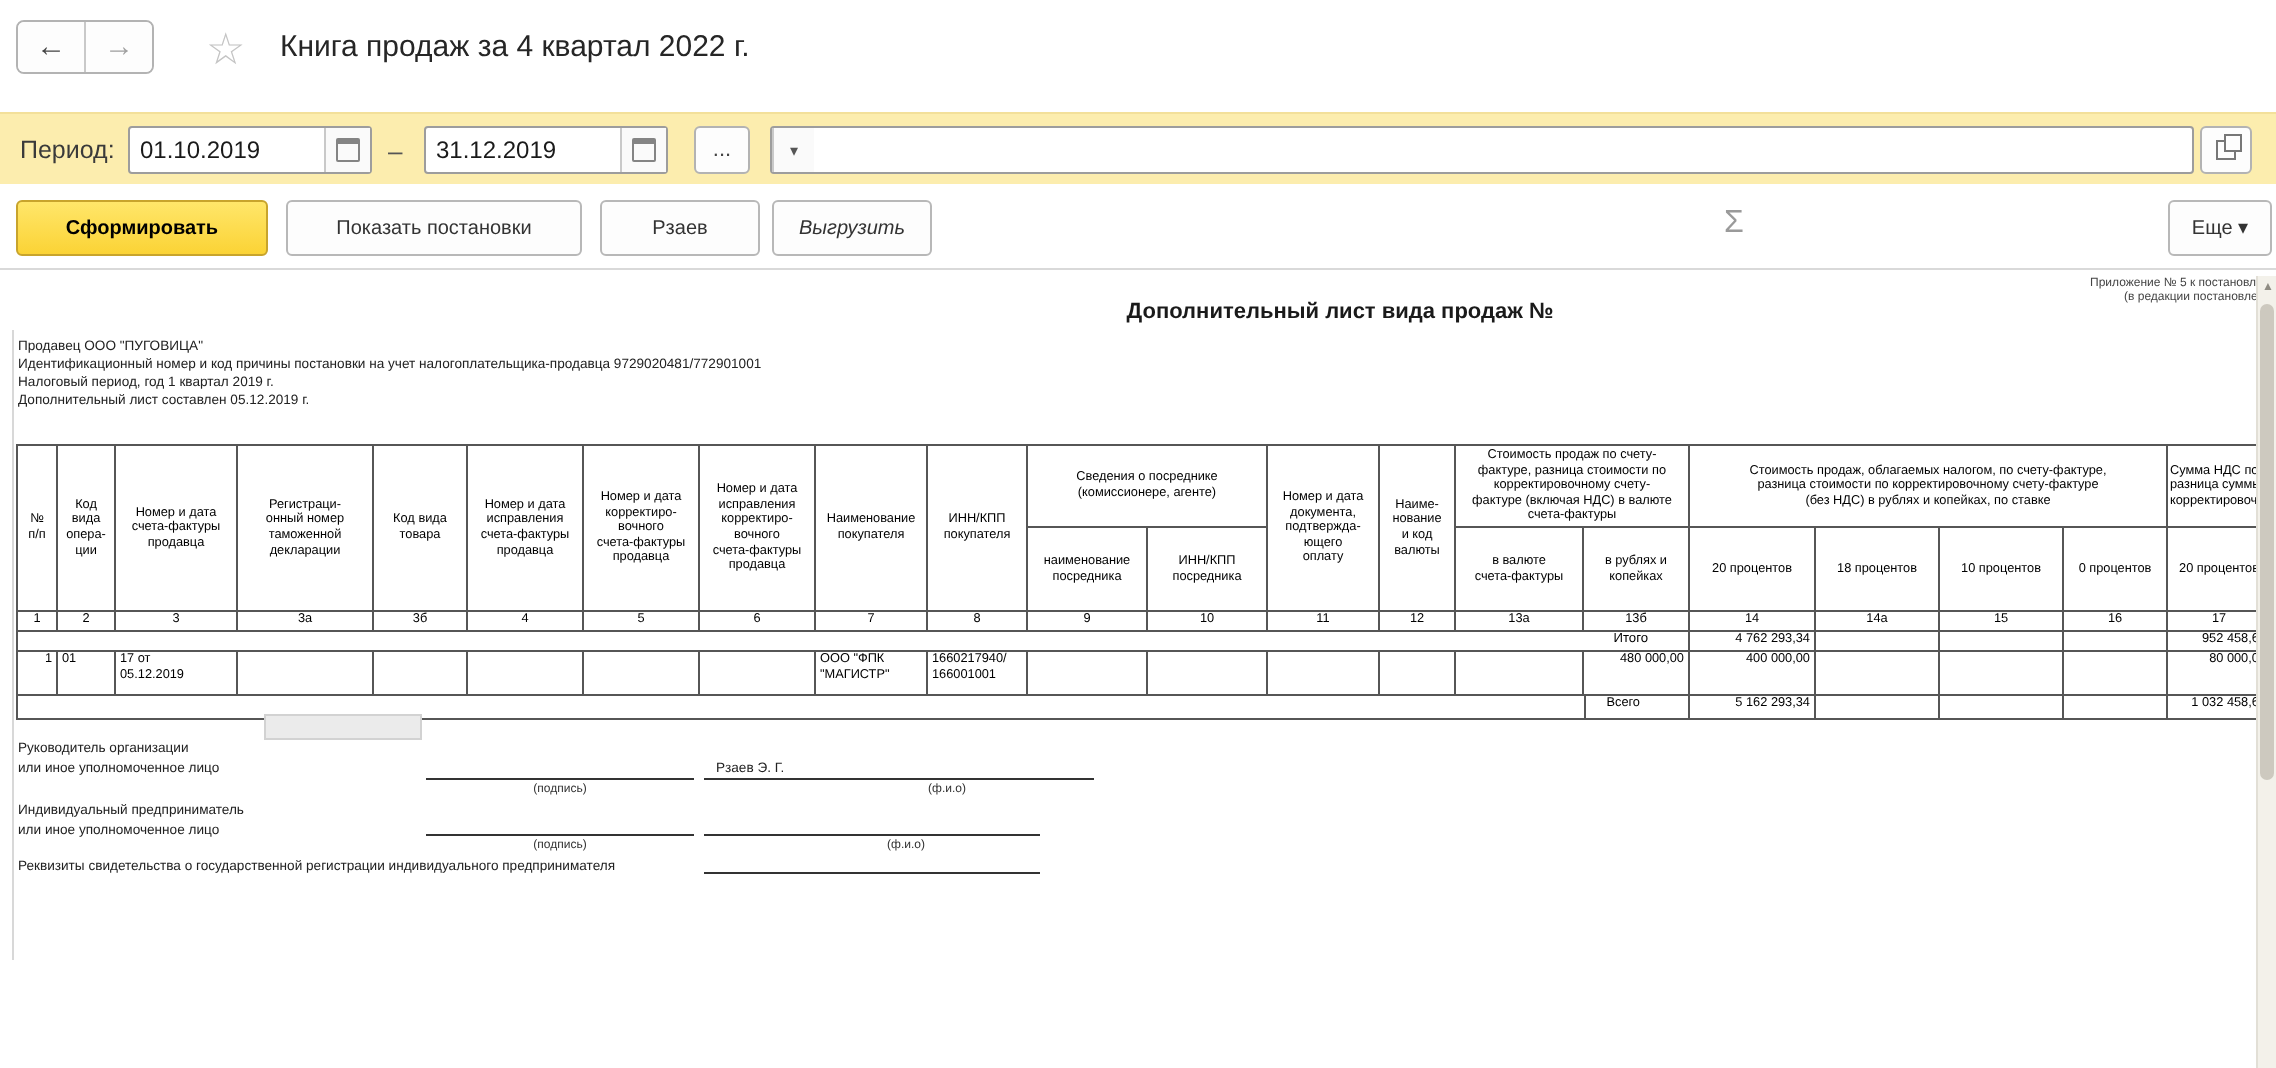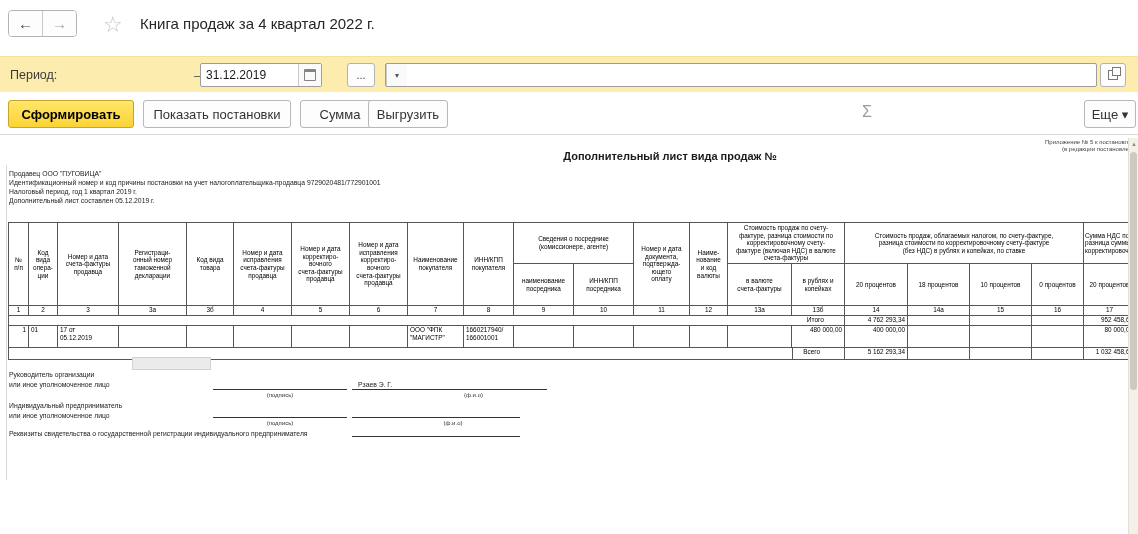--- a/index.html
+++ b/index.html
@@ -13,39 +13,39 @@
   .nav-btn + .nav-btn { border-left:1px solid #c9c9c9; color:#a0a0a0; }
   .star { position:absolute; left:103px; top:12px; font-size:22px; color:#c4c4c4; }
   .page-title { position:absolute; left:140px; top:15px; font-size:15px; color:#262626; }
 
   
   .period-bar { position:absolute; left:0; top:56px; width:1138px; height:36px; background:#fcedae; border-top:1px solid #f3e09a; }
   .p-label { position:absolute; left:10px; top:11px; font-size:12.5px; color:#3a3a3a; }
   .inp { position:absolute; top:6px; height:22px; background:#fff; border:1px solid #9d9d9d; border-radius:2px; display:flex; align-items:center; }
   .inp input { border:none; outline:none; font-size:12px; color:#1a1a1a; font-family:"Liberation Sans", sans-serif; padding:0 5px; width:100%; background:transparent; }
   .date1 { left:64px; width:120px; }
-  .date2 { left:200px; width:120px; }
+  .date2 { left:212px; width:120px; }
   .cal-btn { width:22px; height:22px; border-left:1px solid #c9c9c9; background:#fafafa; display:flex; align-items:center; justify-content:center; cursor:pointer; flex:none; }
   .cal-icon { width:10px; height:8px; border:1px solid #848484; border-top:3px solid #848484; border-radius:1px; }
   .dash { position:absolute; left:194px; top:11px; font-size:13px; color:#555; }
   .dots-btn { position:absolute; left:347px; top:6px; width:26px; height:22px; background:#fdfdfd; border:1px solid #b3b3b3; border-radius:3px; font-size:11px; color:#444; cursor:pointer; }
   .org { left:385px; width:710px; }
   .caret-btn { width:20px; height:22px; border-left:1px solid #c9c9c9; background:#fafafa; display:flex; align-items:center; justify-content:center; cursor:pointer; flex:none; font-size:8px; color:#555; }
   .open-btn { position:absolute; left:1100px; top:6px; width:24px; height:22px; background:#fdfdfd; border:1px solid #b3b3b3; border-radius:3px; cursor:pointer; display:flex; align-items:center; justify-content:center; }
   .open-icon { position:relative; width:8px; height:8px; border:1px solid #777; }
   .open-icon::before { content:""; position:absolute; left:3px; top:-4px; width:7px; height:7px; border:1px solid #777; background:#fdfdfd; }
 
   
   .command-bar { position:absolute; left:0; top:92px; width:1138px; height:42px; background:#fff; border-bottom:1px solid #d9d9d9; }
-  .cmd { position:absolute; top:8px; height:26px; border-radius:3px; font-size:13px; cursor:pointer; font-family:"Liberation Sans", sans-serif; }
+  .cmd { position:absolute; top:8px; height:26px; border-radius:3px; font-size:10px; cursor:pointer; font-family:"Liberation Sans", sans-serif; }
   .cmd-main { left:8px; width:124px; background:linear-gradient(#ffe66a,#fbd335); border:1px solid #c8a42c; font-weight:bold; color:#000; }
   .cmd-plain { background:#fdfdfd; border:1px solid #b8b8b8; color:#333; }
   .b-settings { left:143px; width:146px; }
   .b-print { left:300px; width:78px; }
-  .b-export { left:368px; width:78px; }
+  .b-export { left:386px; width:78px;font-style:italic; }
   .sigma { position:absolute; left:862px; top:11px; font-size:16px; color:#9a9a9a; }
   .sum-inp { left:884px; top:9px; width:136px; position:absolute; height:22px; background:#fff; border:1px solid #9d9d9d; border-radius:2px; }
   .sum-inp input { border:none; outline:none; width:100%; height:100%; text-align:right; font-size:12px; padding:0 6px; box-sizing:border-box; background:transparent; font-family:"Liberation Sans", sans-serif; }
   .b-more { left:1084px; width:50px; }
 
   
   .report { position:absolute; left:0; top:135px; width:1138px; height:399px; background:#fff; overflow:hidden; }
   .page-edge { position:absolute; left:6px; top:30px; height:315px; border-left:1px solid #d8d8d8; }
   .annot { position:absolute; font-size:6px; line-height:7px; color:#444; white-space:nowrap; }
   .a1 { left:1045px; top:4px; } .a2 { left:1062px; top:11px; }
@@ -91,40 +91,46 @@
   <div class="nav-group">
     <button class="nav-btn">←</button>
     <button class="nav-btn">→</button>
   </div>
   <span class="star">☆</span>
   <span class="page-title">Книга продаж за 4 квартал 2022 г.</span>
 </div>
 
 <div class="period-bar">
   <span class="p-label">Период:</span>
+  <div class="inp date1">
+    <input value="01.10.2019" style="">
+    <span class="cal-btn">
+        <span class="cal-icon"></span>
+      </span>
+  </div>
   <span class="dash">–</span>
   <div class="inp date2">
     <input value="31.12.2019" style="">
     <span class="cal-btn">
         <span class="cal-icon"></span>
       </span>
   </div>
   <button class="dots-btn">...</button>
   <div class="inp org">
     <span class="caret-btn">▾</span>
   </div>
   <button class="open-btn">
       <span class="open-icon"></span>
     </button>
 </div>
 
 <div class="command-bar">
   <button class="cmd cmd-main">Сформировать</button>
   <button class="cmd cmd-plain b-settings">Показать постановки</button>
-  <button class="cmd cmd-plain b-print">Сумма</button>
+  <button class="cmd cmd-plain b-print">Рзаев</button>
   <button class="cmd cmd-plain b-export">Выгрузить</button>
   <span class="sigma">Σ</span>
   <button class="cmd cmd-plain b-more">Еще ▾</button>
 </div>
 
 <div class="report">
   <div class="page-edge"></div>
   <div class="annot a1">Приложение № 5 к постановлению</div>
   <div class="annot a2">(в редакции постановления</div>
   <div class="rtitle">Дополнительный лист вида продаж №</div>

